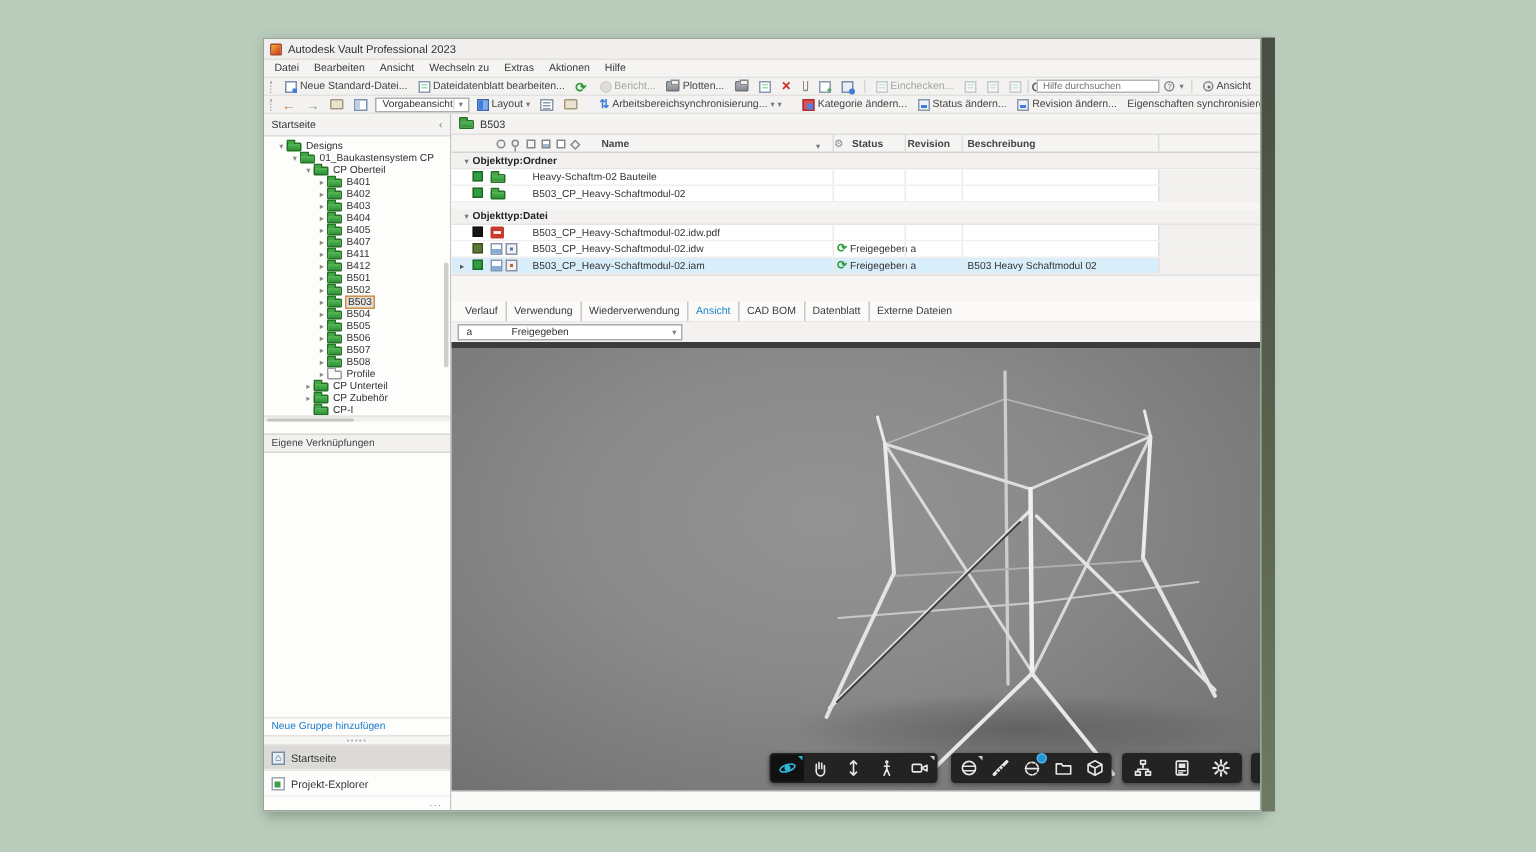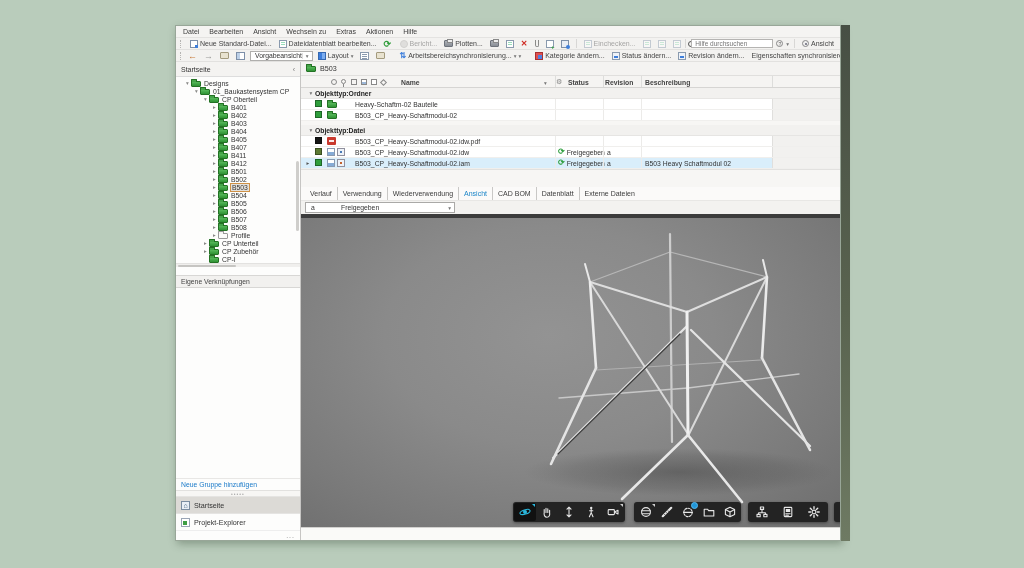--- a/index.html
+++ b/index.html
@@ -138,20 +138,24 @@
 .vbtn.flyout-cyan::after{content:'';position:absolute;right:1px;top:1px;border-left:3px solid transparent;border-top:3px solid #2ab8dd}
 .vbtn.badge::before{content:'';position:absolute;right:0;top:-1px;width:5px;height:5px;border-radius:50%;background:#2196d8;border:1px solid #56b8ee}
 .main-bottom{height:13px;background:#fafaf8;border-top:1px solid #d2d1cf}
 </style>
 </head>
 <body>
 
 <div class="stage">
   <div class="window">
 
+    <div class="titlebar">
+      <span class="app-ic"></span>
+      <span>Autodesk Vault Professional 2023</span>
+    </div>
 
     <div class="menubar">
         <span class="menu-item">Datei</span>
         <span class="menu-item">Bearbeiten</span>
         <span class="menu-item">Ansicht</span>
         <span class="menu-item">Wechseln zu</span>
         <span class="menu-item">Extras</span>
         <span class="menu-item">Aktionen</span>
         <span class="menu-item">Hilfe</span>
       </div>

